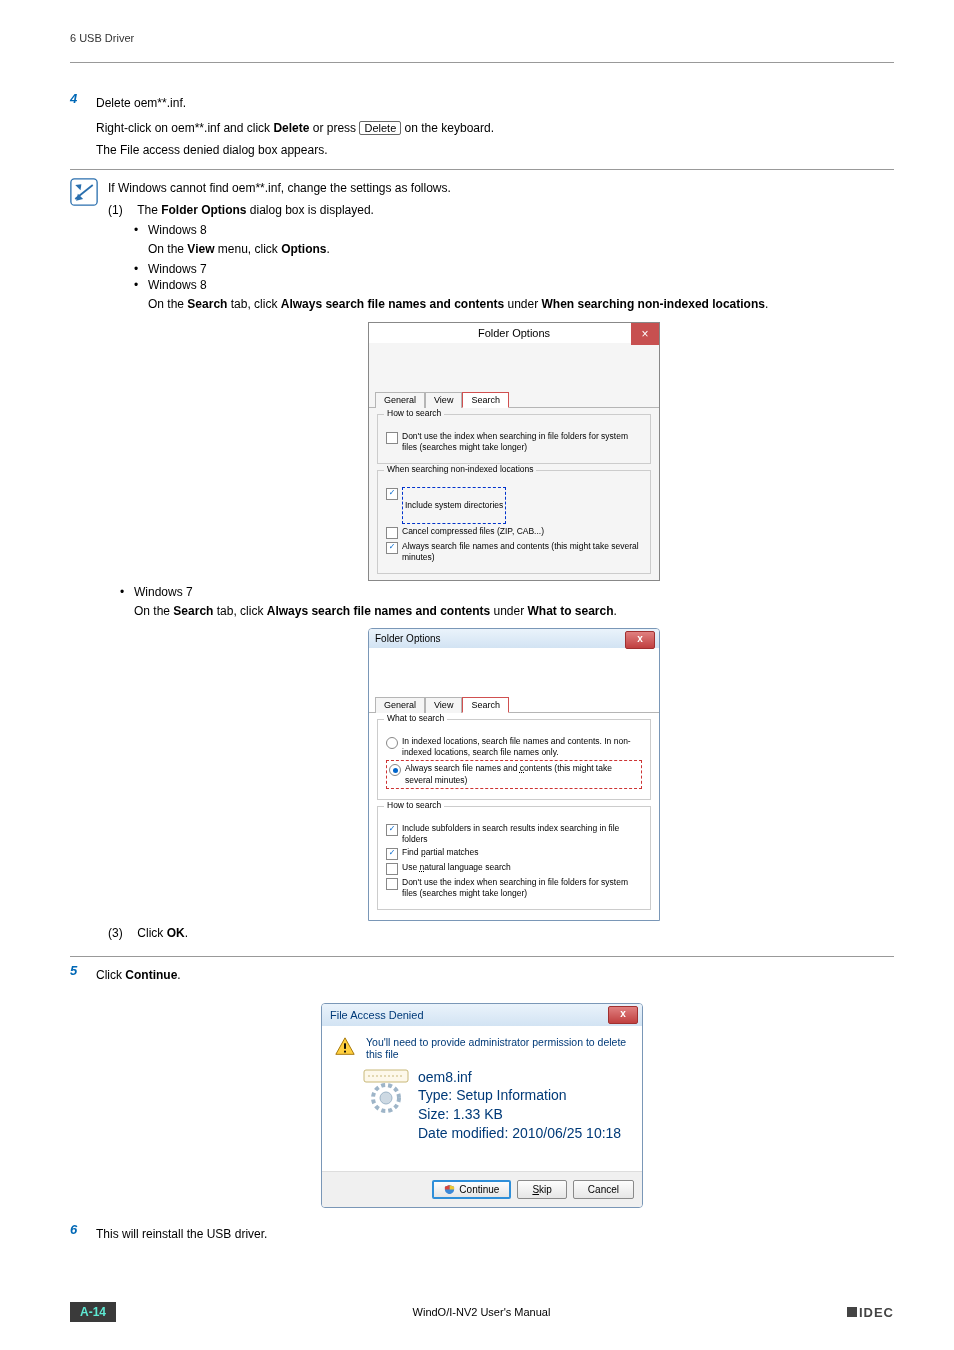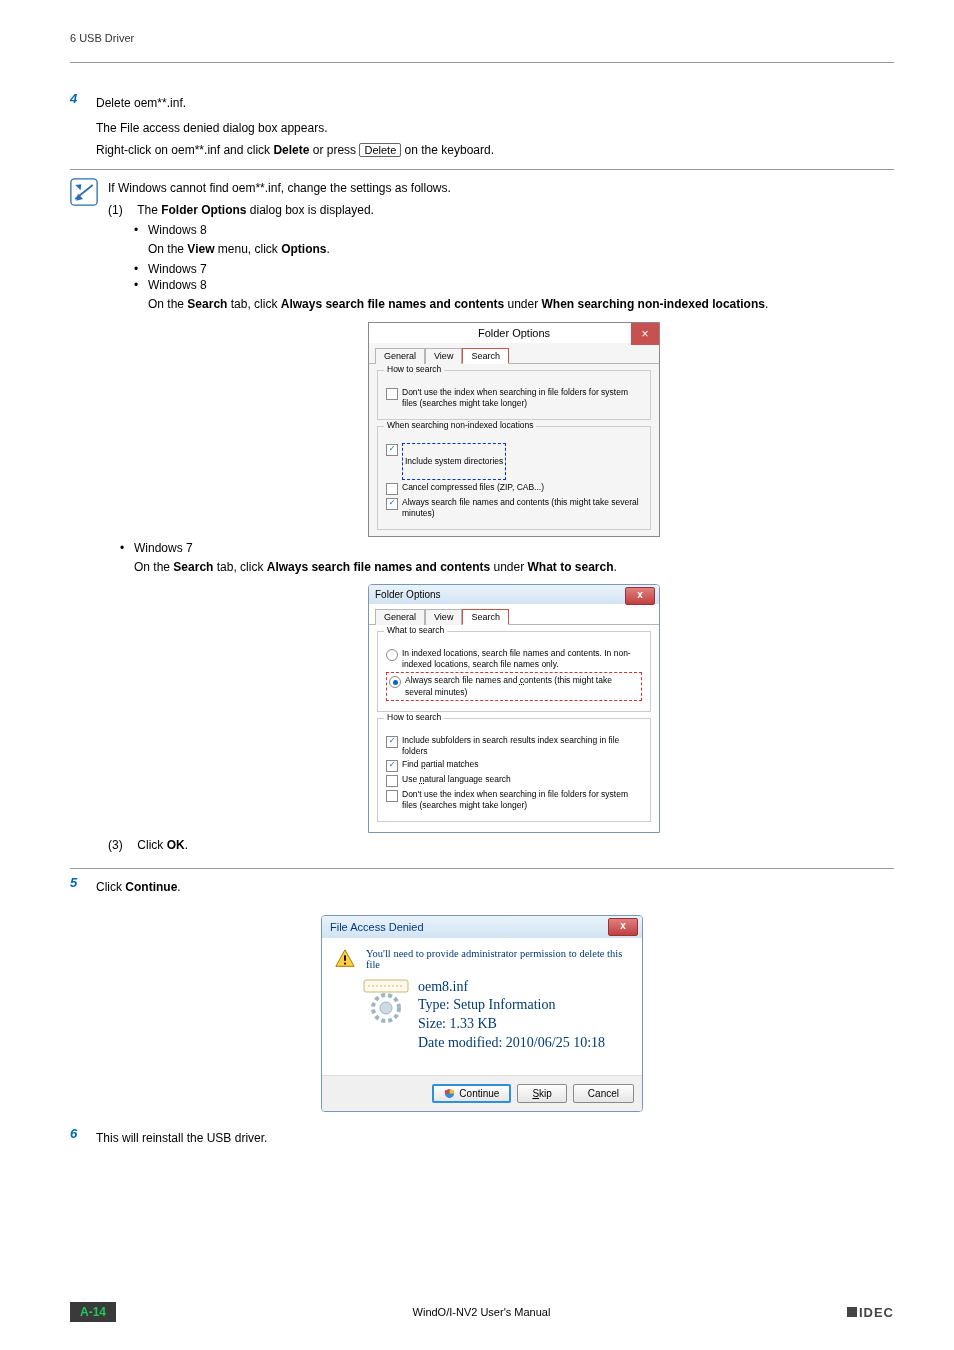--- a/index.html
+++ b/index.html
@@ -113,20 +113,21 @@
     color: #fff;
     text-align: center;
     line-height: 22px;
     font-size: 12px;
   }
   .tabs {
     display: flex;
     padding: 4px 6px 0 6px;
     gap: 0;
     border-bottom: 1px solid #b5b5b5;
+    margin-top: 44px;
   }
   .tab {
     padding: 2px 8px;
     border: 1px solid #b5b5b5;
     border-bottom: none;
     background: #f5f5f5;
     font-size: 9px;
     position: relative;
     top: 1px;
   }
@@ -200,21 +201,21 @@
     overflow: hidden;
     background: #fff;
   }
   .facc-title {
     background: linear-gradient(#eaf3fb, #d2e3f3);
     color: #003A78;
     padding: 5px 8px;
     font-size: 11px;
     position: relative;
   }
-  .facc-body { padding: 10px 12px 8px 12px; background: #fff; font-family: Liberation Serif, serif; }
+  .facc-body { padding: 10px 12px 14px 12px; background: #fff; }
   .facc-top { display: flex; gap: 10px; }
   .warn-icon { width: 22px; height: 22px; flex-shrink: 0; }
   .facc-msg { font-size: 10.5px; color: #003A78; }
   .facc-file { display: flex; gap: 8px; margin: 8px 0 14px 28px; }
   .gear { width: 48px; height: 48px; flex-shrink: 0; }
   .facc-meta { font-size: 14px; color: #003A78; line-height: 1.35; }
   .facc-buttons {
     background: #f0f0f0;
     border-top: 1px solid #ddd;
     padding: 8px;
@@ -242,21 +243,21 @@
     width: 100%;
     display: flex;
     justify-content: space-between;
     align-items: center;
     padding: 0 60px 0 70px;
     box-sizing: border-box;
     font-size: 11px;
   }
   .page-num {
     background: #3a3a3a;
-    color: #22c55e;
+    color: #5eead4;
     padding: 3px 10px;
     font-weight: bold;
     font-size: 12px;
   }
   .idec-logo {
     display: flex;
     align-items: center;
     gap: 2px;
     font-weight: bold;
     font-size: 13px;
@@ -273,24 +274,24 @@
   <div class="chapter-label">6 USB Driver</div>
   <div class="header-line"></div>
 
   <div class="step-row">
     <div class="step-num">4</div>
     <div class="step-body">
       <div class="para">Delete oem**.inf.</div>
     </div>
   </div>
   <div class="indent1">
-    <div class="para">The File access denied dialog box appears.</div>
     <div class="para">
       <span>Right-click on oem**.inf and click </span><span class="bold">Delete</span><span> or press </span><span class="keycap">Delete</span><span> on the keyboard.</span>
     </div>
+    <div class="para">The File access denied dialog box appears.</div>
   </div>
 
   <hr class="hr">
 
   <div class="note-box">
     <div class="note-icon">
       <svg viewBox="0 0 32 32">
           <rect x="1" y="1" width="30" height="30" rx="4" fill="#fff" stroke="#2a6fae" stroke-width="1.5"></rect>
       <path d="M6 24 L26 8" stroke="#2a6fae" stroke-width="2"></path>
       <path d="M6 8 L13 7 L12 14 Z" fill="#2a6fae"></path>

